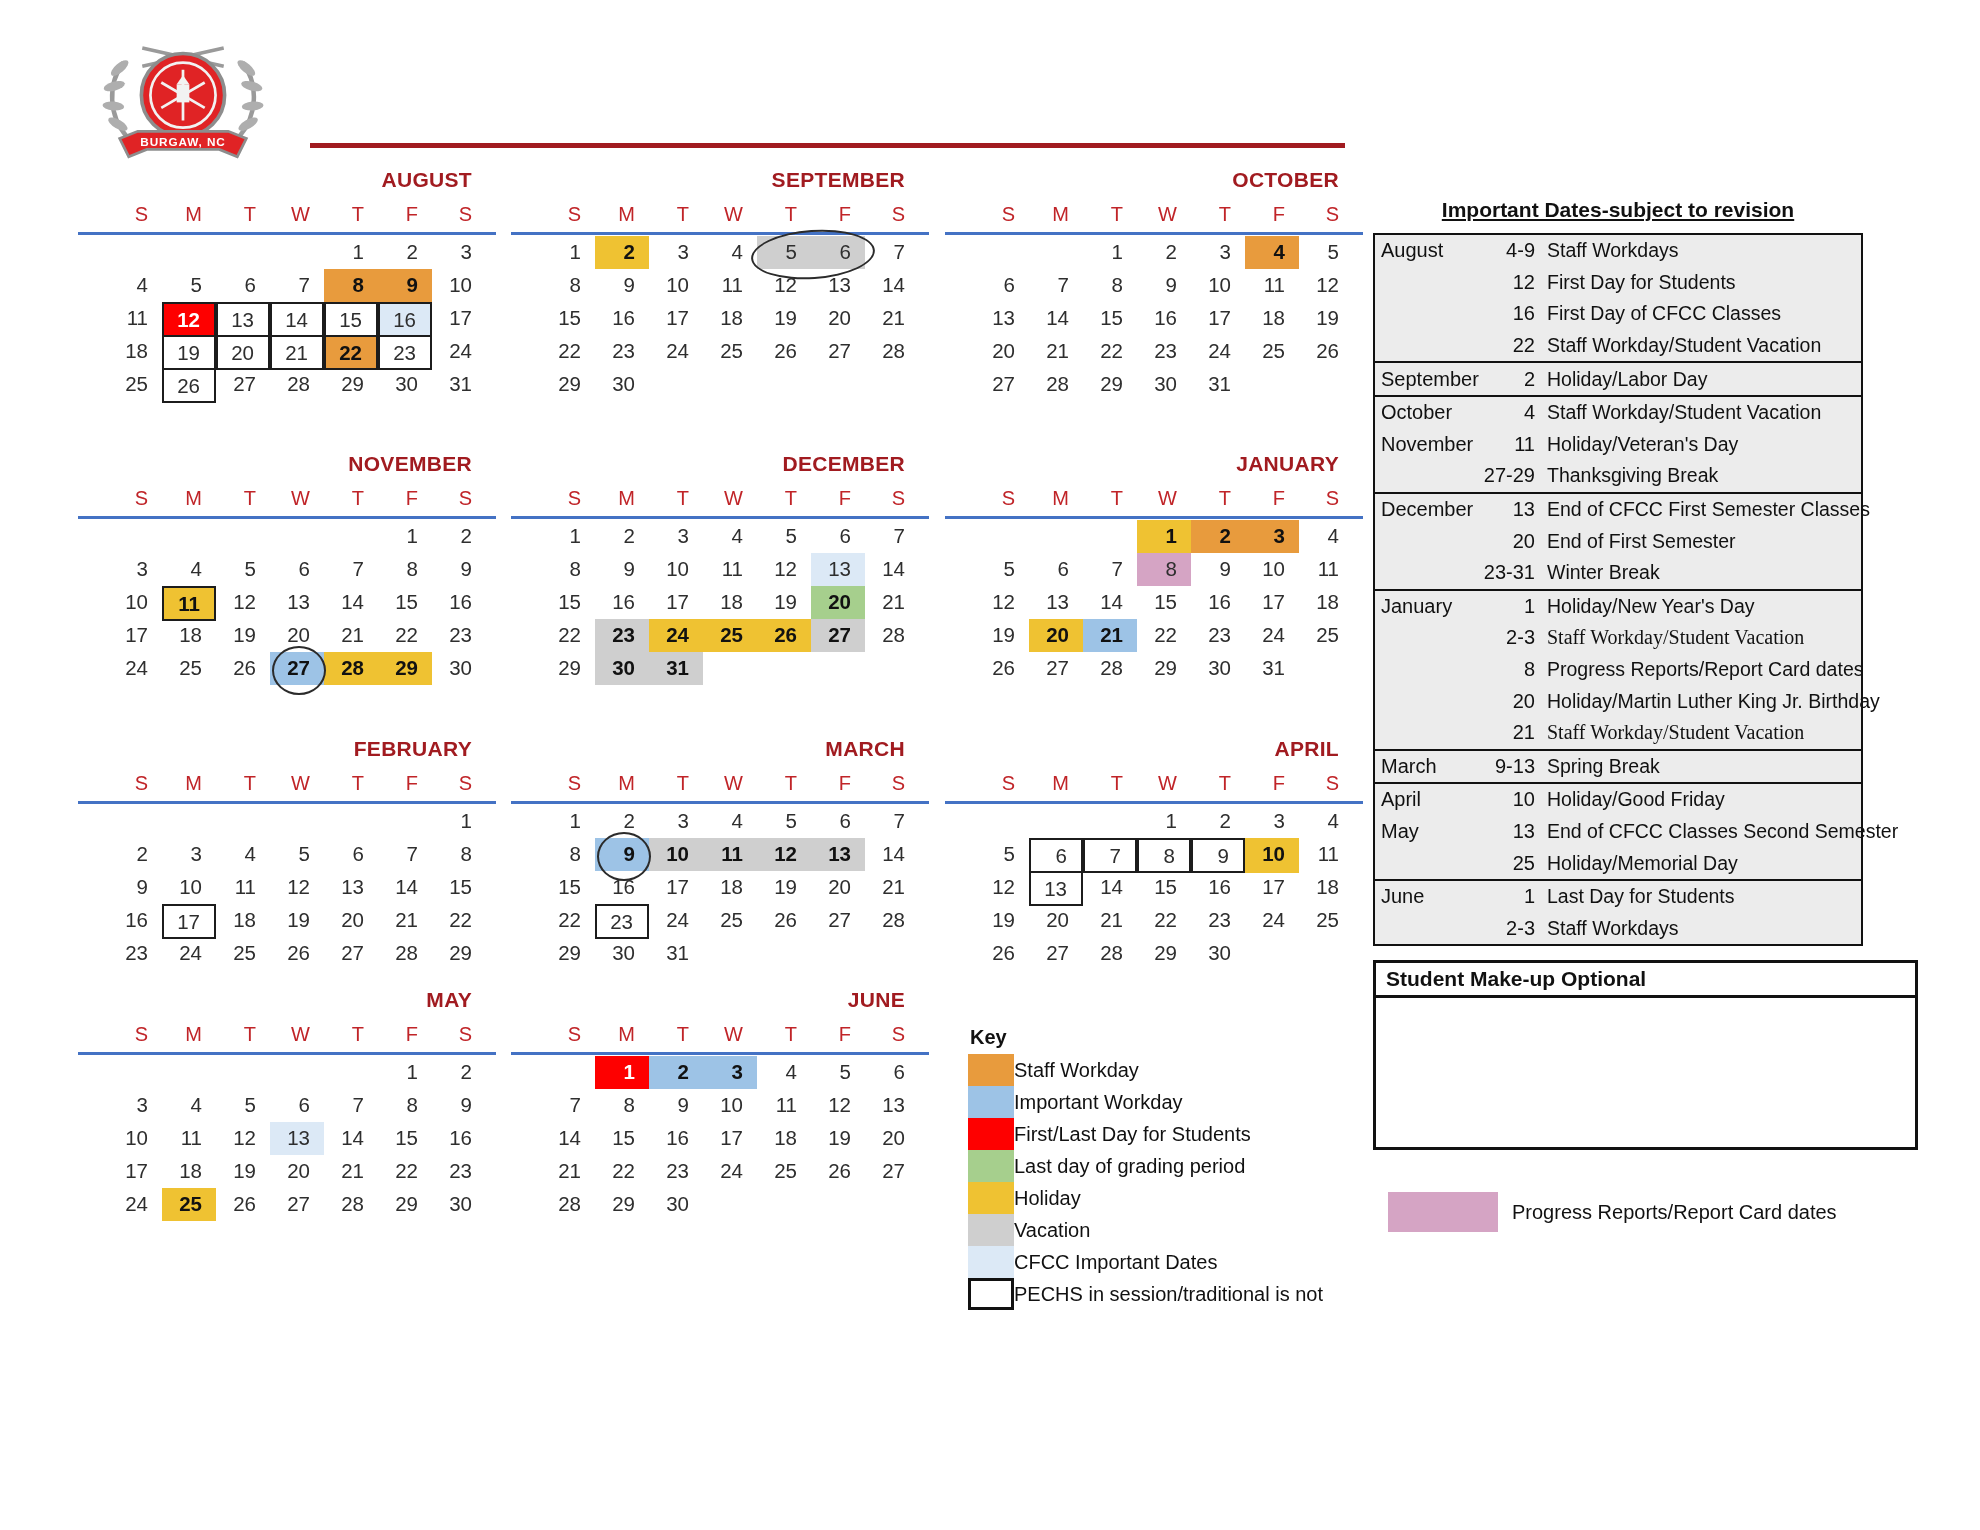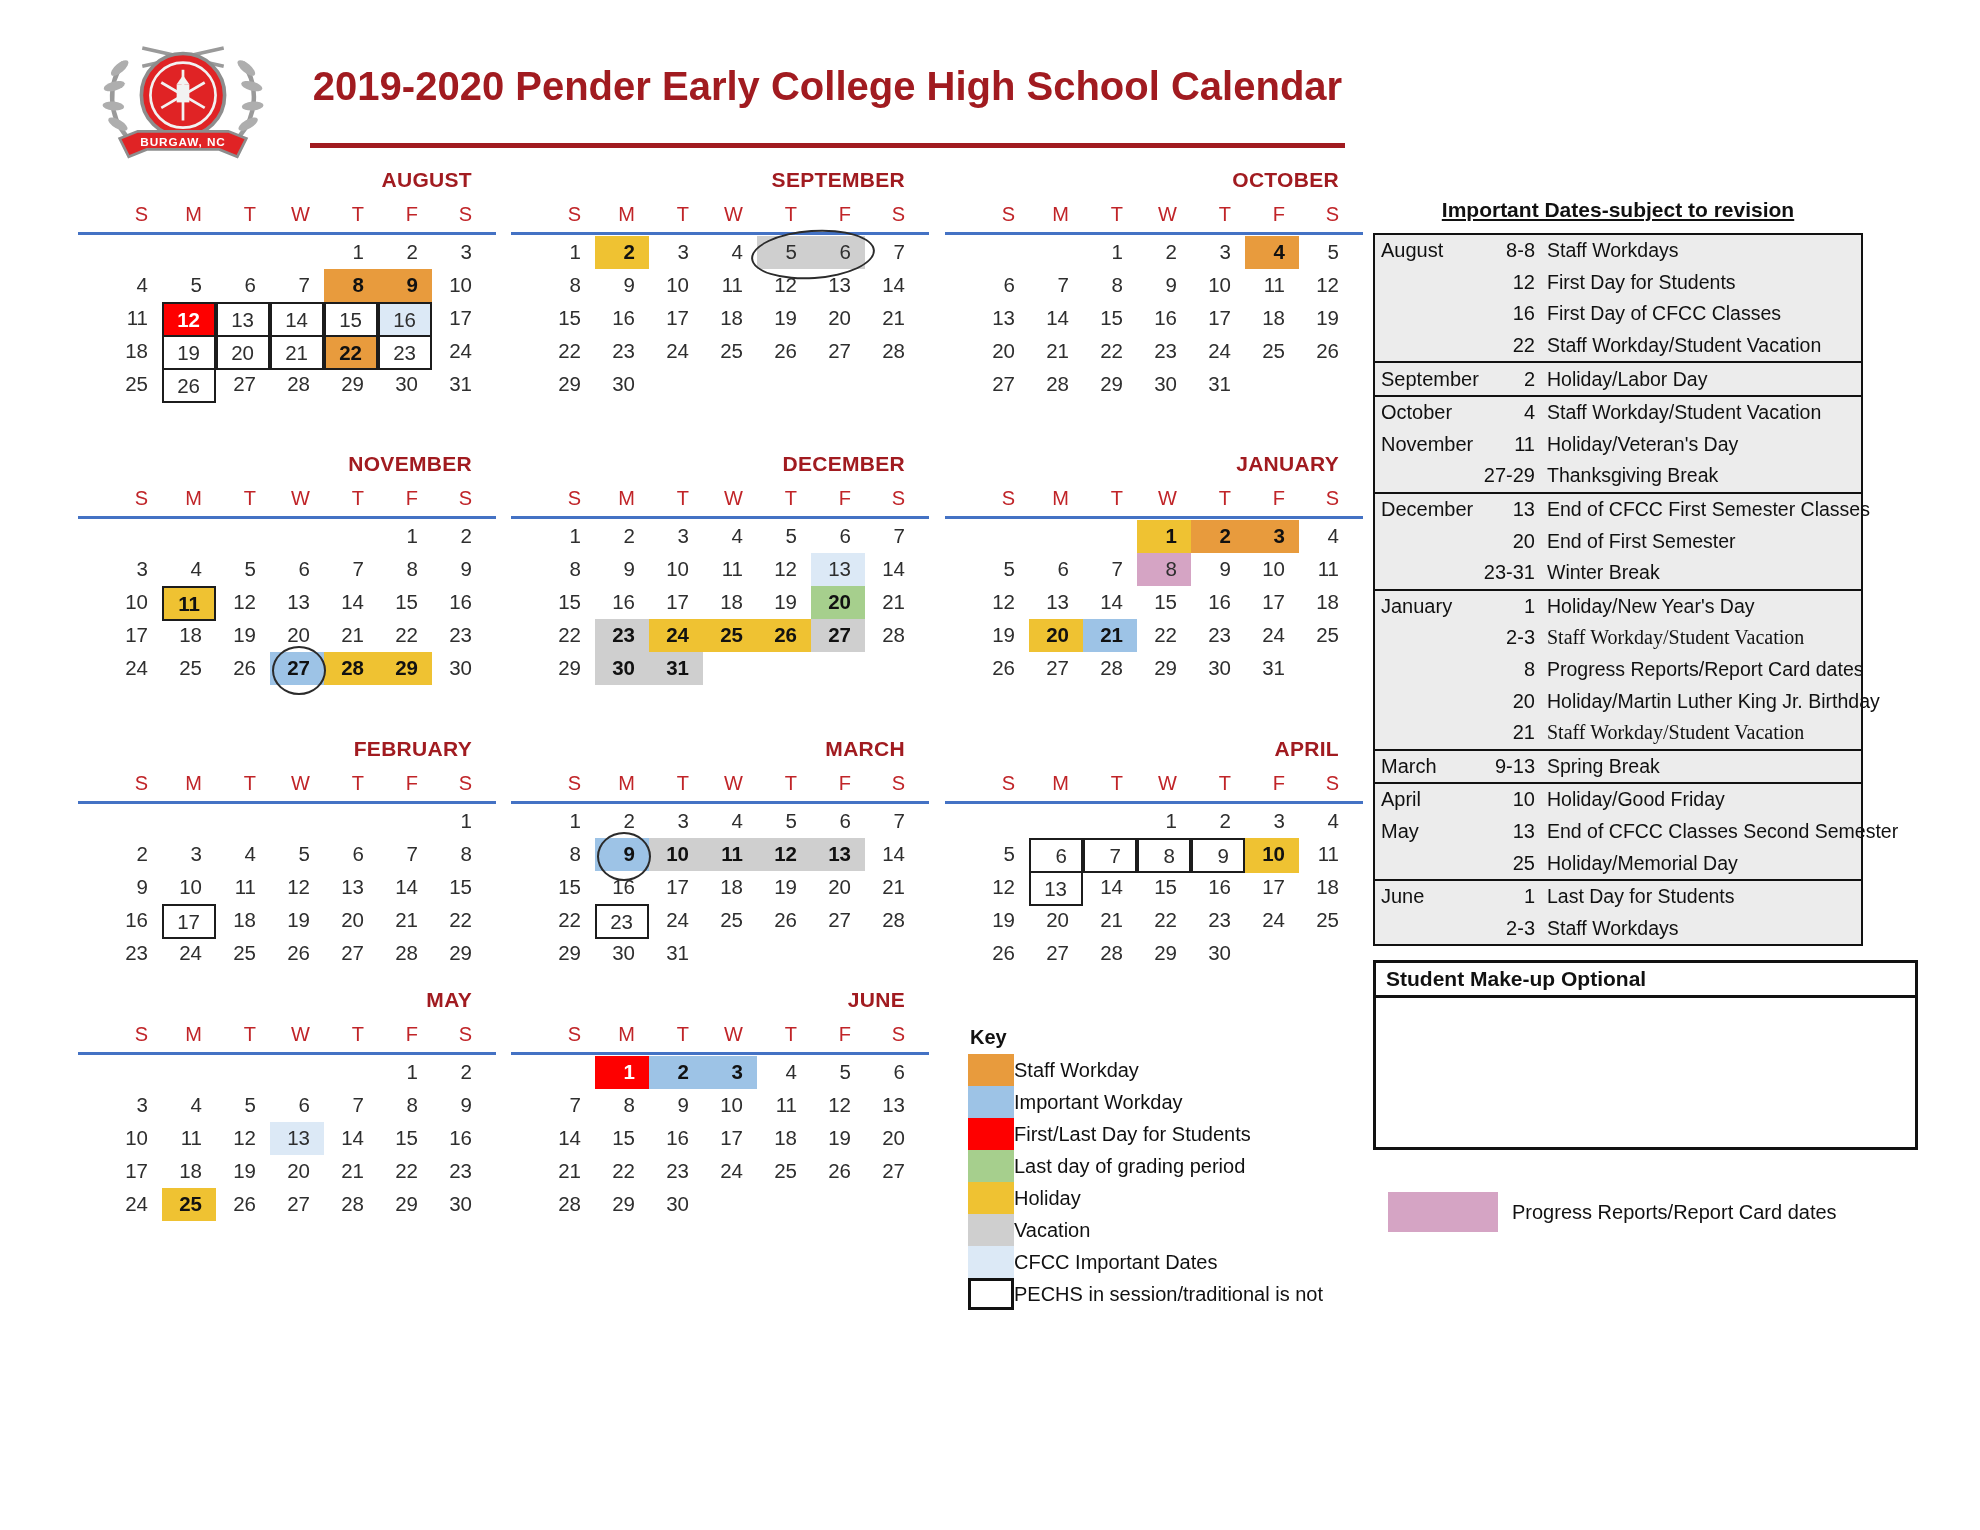--- a/index.html
+++ b/index.html
@@ -84,21 +84,20 @@
       <path d="M100 44 L100 100 M76 58 L124 86 M124 58 L76 86" stroke="#f2f2f2" stroke-width="3"></path>
       <rect x="93" y="60" width="14" height="20" fill="#f2f2f2"></rect>
       <path d="M93 60 L100 50 L107 60 Z" fill="#f2f2f2"></path>
     </g>
     <g>
       <path d="M30 120 L50 112 L150 112 L170 120 L160 140 L140 132 L60 132 L40 140 Z" fill="#e02325" stroke="#8d8d8d" stroke-width="3"></path>
       <text x="100" y="128" text-anchor="middle" font-size="13" font-weight="bold" fill="#ffffff" letter-spacing="1" font-family="Liberation Sans, sans-serif">BURGAW, NC</text>
     </g>
   </svg>
 
-  <div class="doc-title" style="color: rgb(161, 27, 32);">2019-2020 Pender Early College High School Calendar</div>
   <div class="title-rule" style="background: rgb(161, 27, 32);"></div>
 
   <div id="months">
       <div class="month" style="left: 108px; top: 168px; height: 266px;">
         <div class="month-title" style="color: rgb(161, 27, 32);">AUGUST</div>
         <div class="dow-row">
           <div class="dow" style="color: rgb(192, 36, 40);">S</div>
           <div class="dow" style="color: rgb(192, 36, 40);">M</div>
           <div class="dow" style="color: rgb(192, 36, 40);">T</div>
           <div class="dow" style="color: rgb(192, 36, 40);">W</div>
@@ -757,21 +756,21 @@
             <div class="dcell"></div>
           </div>
         </div>
       </div>
     </div>
 
   <div class="imp-title">Important Dates-subject to revision</div>
   <div class="imp-table" id="impTable" style="background: rgb(236, 236, 236);">
       <div class="imp-row">
         <div class="imp-month">August</div>
-        <div class="imp-date">8-8</div>
+        <div class="imp-date">4-9</div>
         <div class="imp-desc">Staff Workdays</div>
       </div>
       <div class="imp-row">
         <div class="imp-month"></div>
         <div class="imp-date">12</div>
         <div class="imp-desc">First Day for Students</div>
       </div>
       <div class="imp-row">
         <div class="imp-month"></div>
         <div class="imp-date">16</div>

